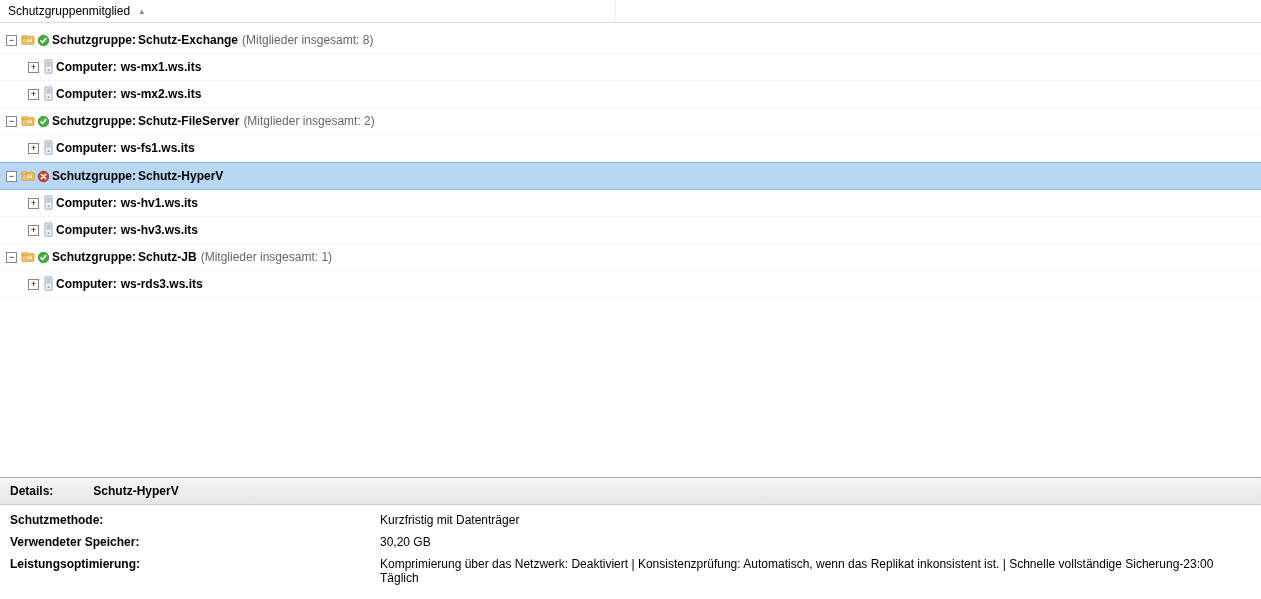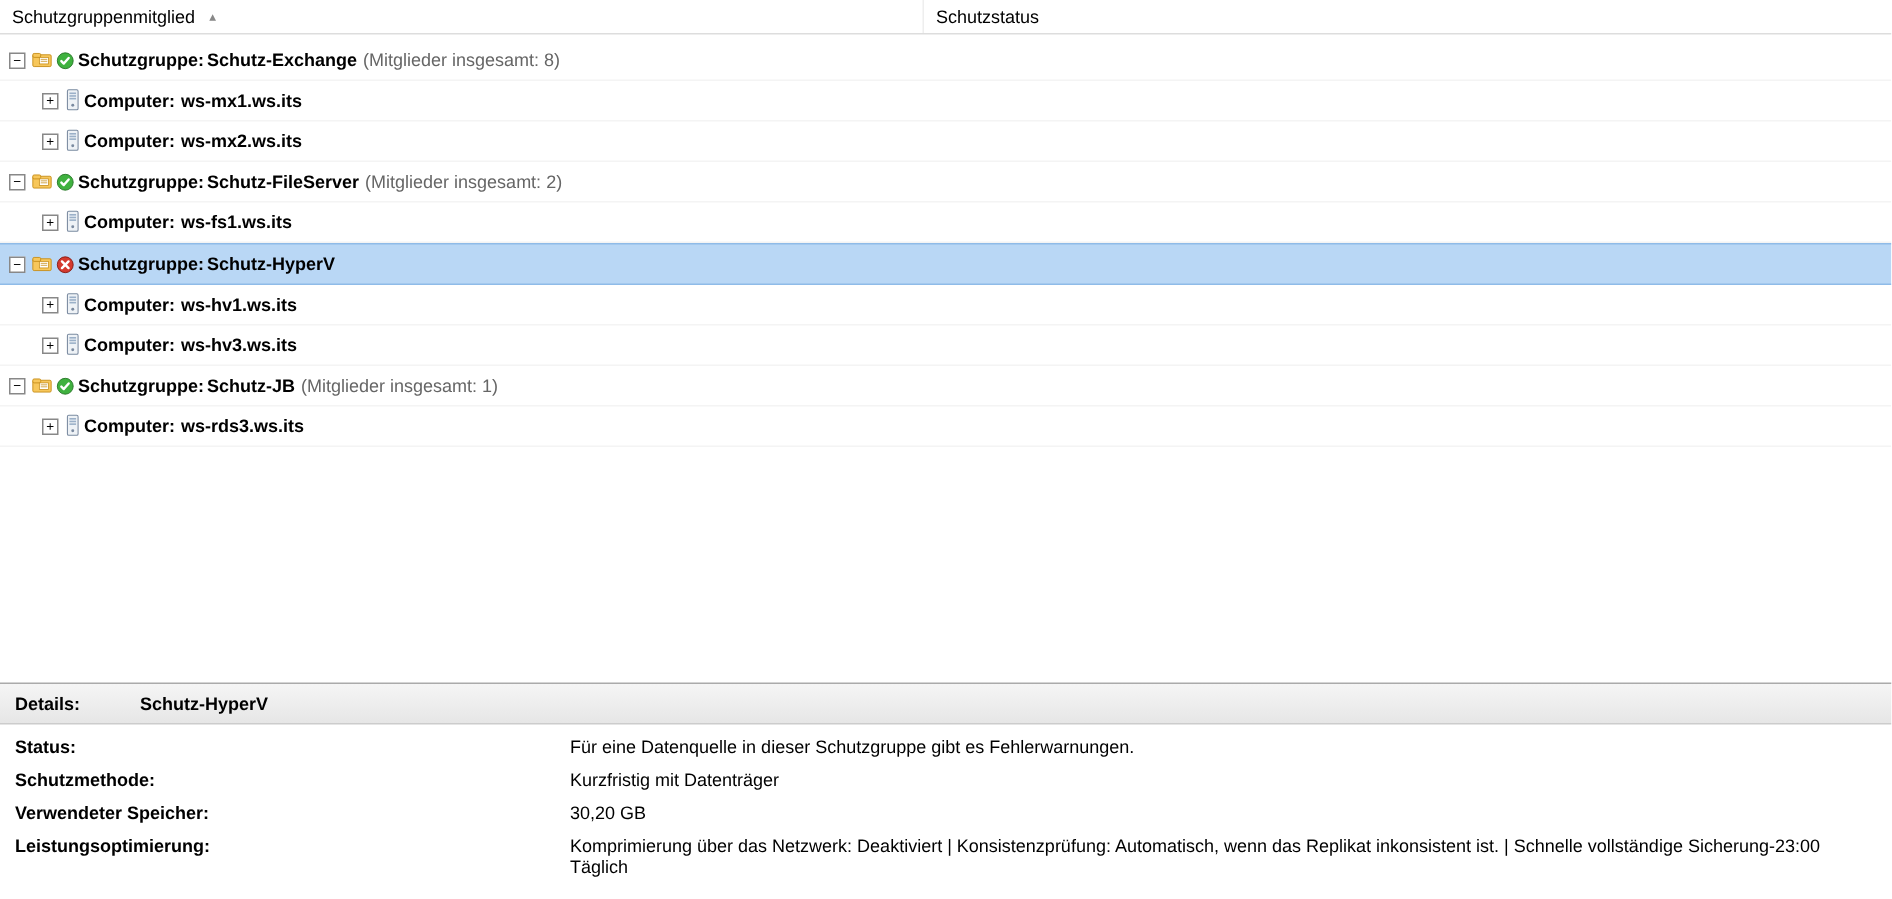--- a/index.html
+++ b/index.html
@@ -123,23 +123,20 @@
 </head>
 <body>
 
 <div class="root">
 
   <div class="col-headers">
     <div class="col1">
       <span>Schutzgruppenmitglied</span>
       <span class="sort-ind">▴</span>
     </div>
-    <div class="col3">
-      <span>Schutzstatus</span>
-    </div>
   </div>
 
   <div class="tree" id="tree">
       <div class="row">
         <span class="indent-group"></span>
         <span class="expander">−</span>
         <span class="icon folder-icon">
           <svg viewBox="0 0 16 16">
     <rect x="1" y="4" width="14" height="9" rx="1" fill="#f7c75b" stroke="#c78f1a" stroke-width="0.7"></rect>
     <rect x="1" y="3" width="6" height="3" rx="1" fill="#f7c75b" stroke="#c78f1a" stroke-width="0.7"></rect>
@@ -314,24 +311,20 @@
         <span class="label-computer">ws-rds3.ws.its</span>
       </div>
     </div>
 
   <div class="details">
     <div class="details-header">
       <span class="dh-label">Details:</span>
       <span class="dh-name">Schutz-HyperV</span>
     </div>
     <div class="details-body" id="details-body">
-        <div class="drow">
-          <div class="k">Status:</div>
-          <div class="v">Für eine Datenquelle in dieser Schutzgruppe gibt es Fehlerwarnungen.</div>
-        </div>
         <div class="drow">
           <div class="k">Schutzmethode:</div>
           <div class="v">Kurzfristig mit Datenträger</div>
         </div>
         <div class="drow">
           <div class="k">Verwendeter Speicher:</div>
           <div class="v">30,20 GB</div>
         </div>
         <div class="drow">
           <div class="k">Leistungsoptimierung:</div>

